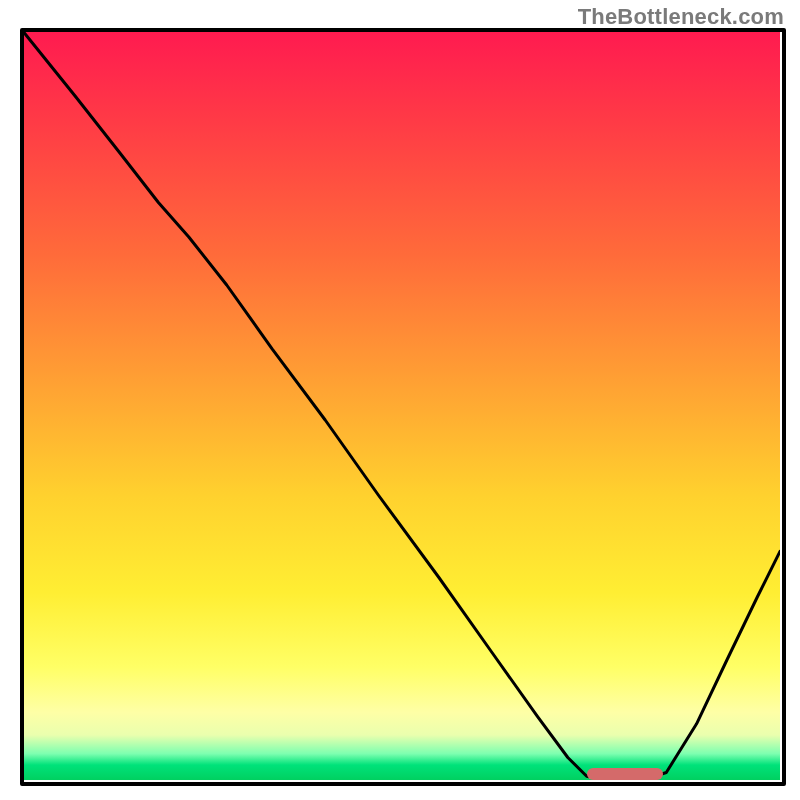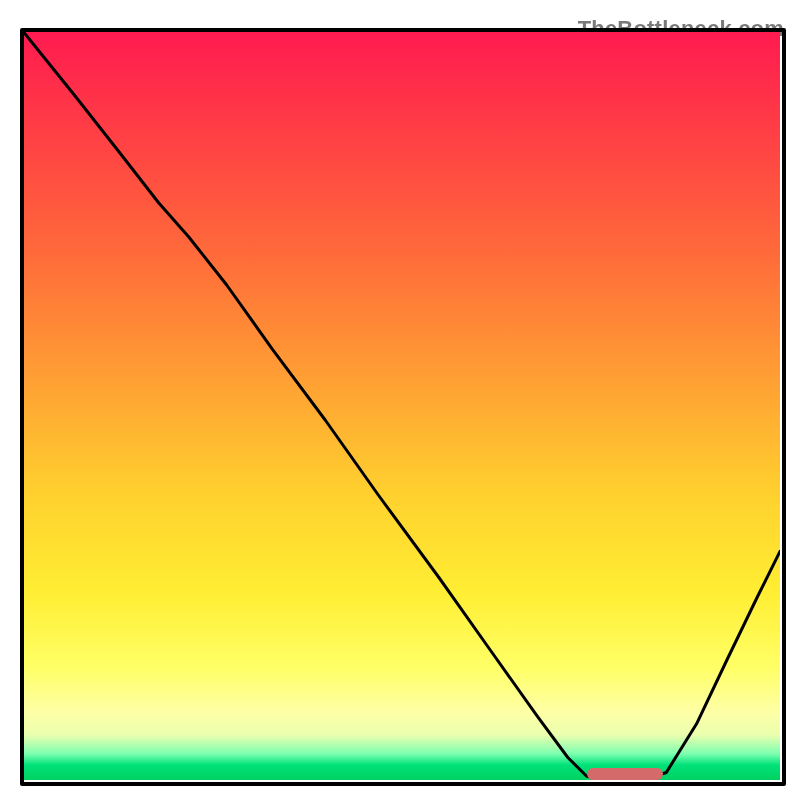--- a/index.html
+++ b/index.html
@@ -11,21 +11,21 @@
     font-family: Arial, Helvetica, sans-serif;
     overflow: hidden;
   }
   .wrap {
     position: relative;
     width: 800px;
     height: 800px;
   }
   .watermark {
     position: absolute;
-    top: 16px;
+    top: 4px;
     right: 16px;
     font-size: 22px;
     font-weight: 600;
     color: #7a7a7a;
     letter-spacing: 0.2px;
   }
   .plot-area {
     position: absolute;
     left: 22px;
     top: 30px;

